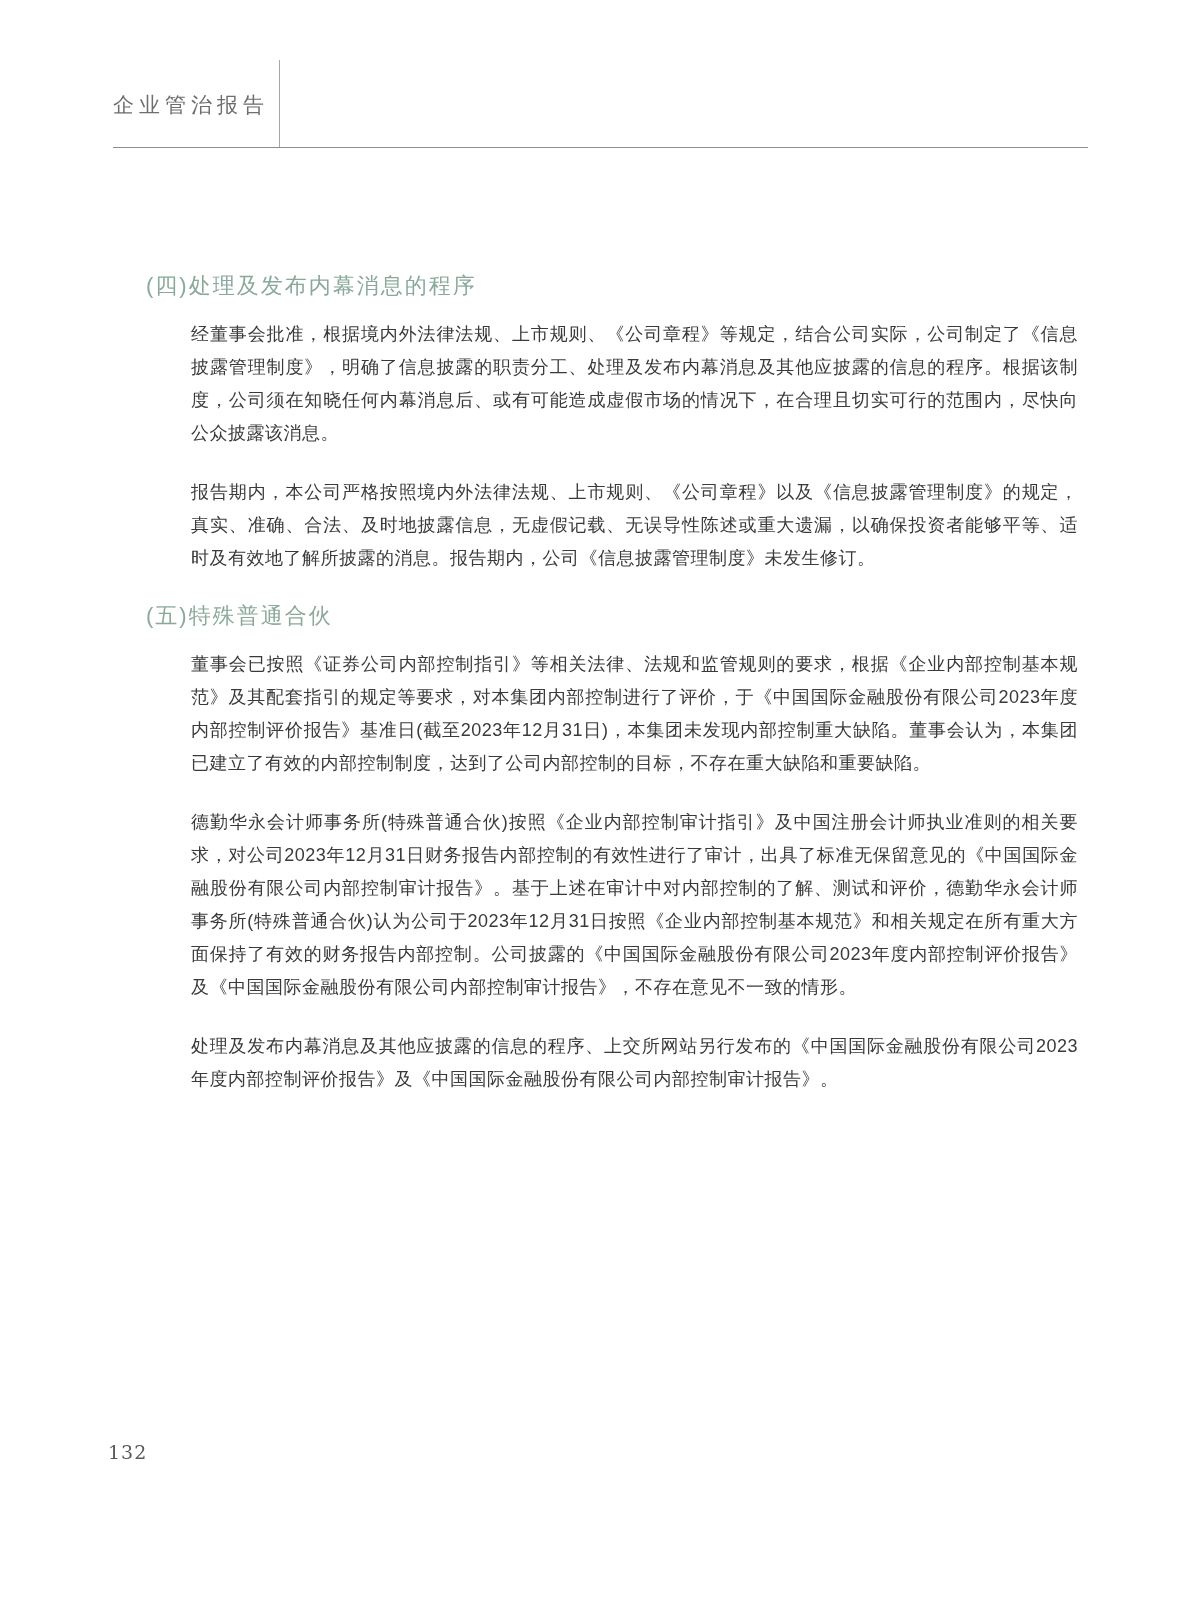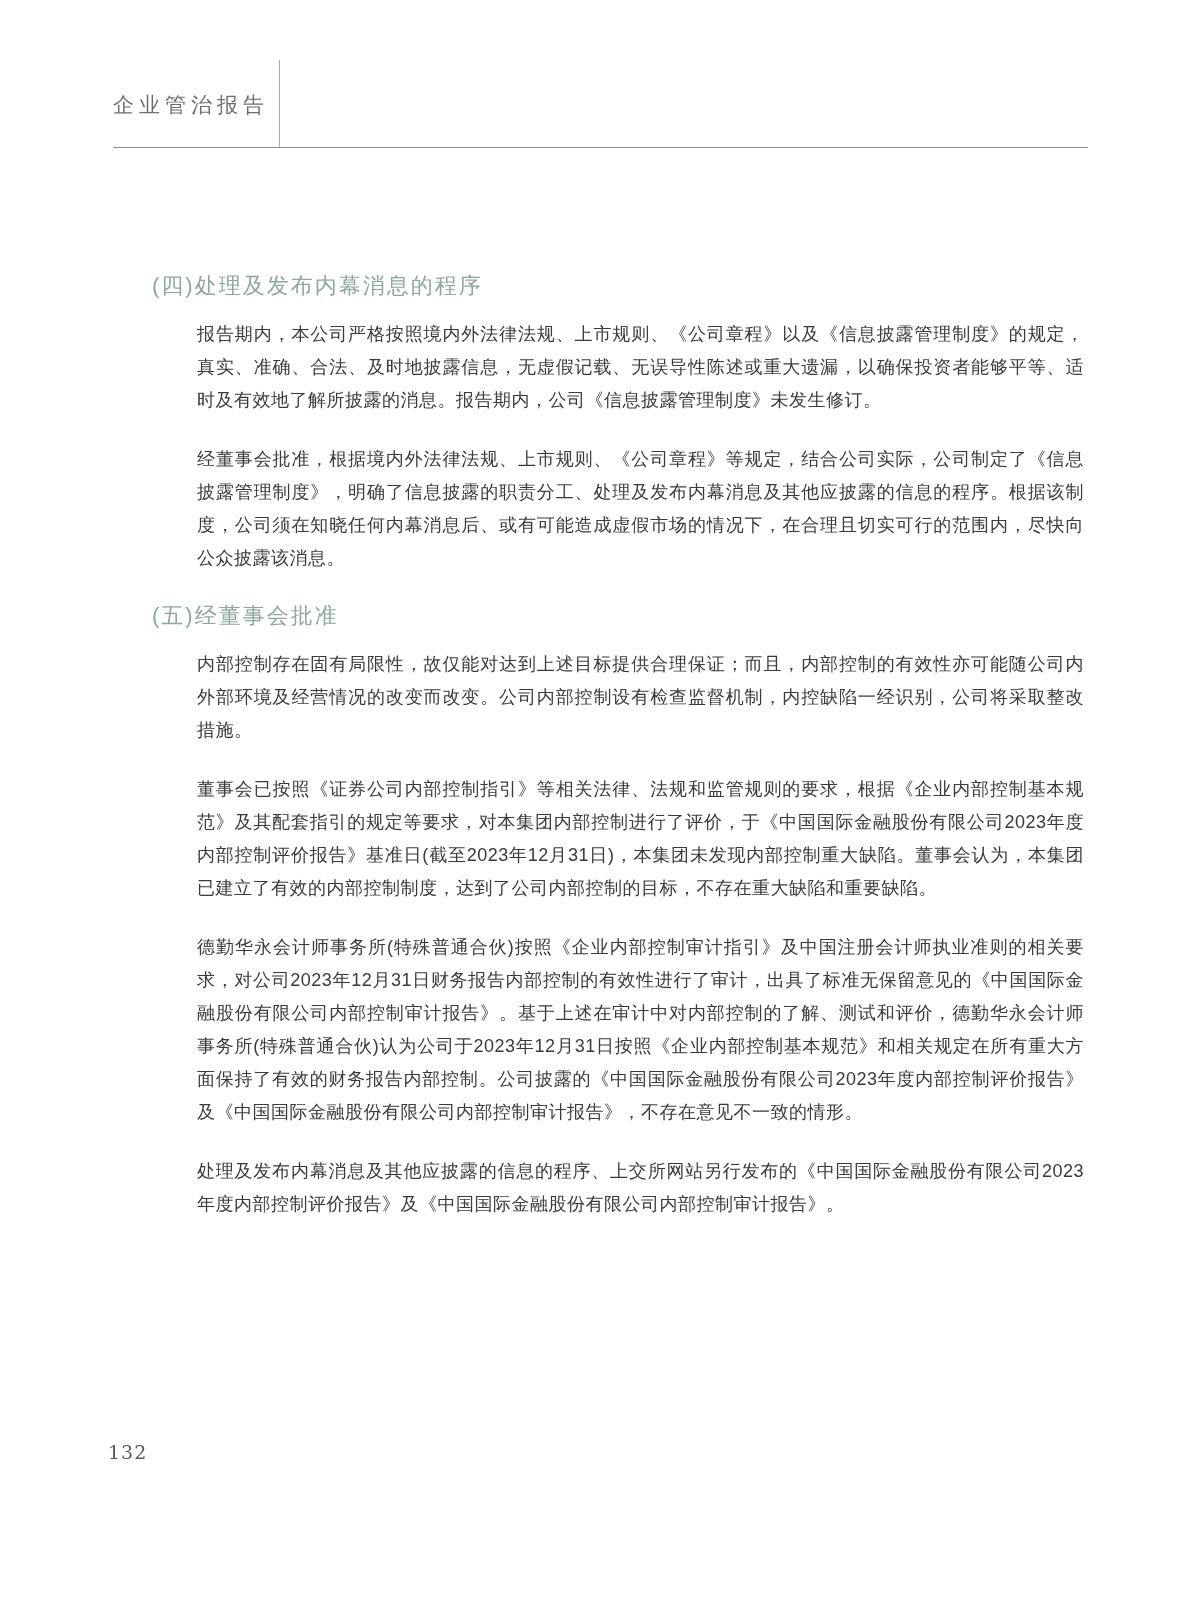--- a/index.html
+++ b/index.html
@@ -38,21 +38,21 @@
     position: absolute;
     left: 113px;
     top: 147px;
     width: 993px;
     height: 1px;
     background: #8f8f8f;
   }
   
   .content {
     position: absolute;
-    left: 152px;
+    left: 146px;
     top: 271px;
     width: 932px;
   }
   .section-heading {
     font-size: 22px;
     line-height: 30px;
     letter-spacing: 2px;
     color: #8ba99b;
     margin: 0 0 17px 0;
     font-weight: 400;
@@ -86,27 +86,26 @@
 <div class="page">
 
   <div class="header-title">企业管治报告</div>
   <div class="header-vrule"></div>
   <div class="header-hrule"></div>
 
   <div class="content">
 
     <div class="section">
       <div class="section-heading">(四)处理及发布内幕消息的程序</div>
+      <div class="paragraph">经董事会批准，根据境内外法律法规、上市规则、《公司章程》等规定，结合公司实际，公司制定了《信息披露管理制度》，明确了信息披露的职责分工、处理及发布内幕消息及其他应披露的信息的程序。根据该制度，公司须在知晓任何内幕消息后、或有可能造成虚假市场的情况下，在合理且切实可行的范围内，尽快向公众披露该消息。</div>
       <div class="paragraph">报告期内，本公司严格按照境内外法律法规、上市规则、《公司章程》以及《信息披露管理制度》的规定，真实、准确、合法、及时地披露信息，无虚假记载、无误导性陈述或重大遗漏，以确保投资者能够平等、适时及有效地了解所披露的消息。报告期内，公司《信息披露管理制度》未发生修订。</div>
-      <div class="paragraph">经董事会批准，根据境内外法律法规、上市规则、《公司章程》等规定，结合公司实际，公司制定了《信息披露管理制度》，明确了信息披露的职责分工、处理及发布内幕消息及其他应披露的信息的程序。根据该制度，公司须在知晓任何内幕消息后、或有可能造成虚假市场的情况下，在合理且切实可行的范围内，尽快向公众披露该消息。</div>
     </div>
 
     <div class="section">
-      <div class="section-heading">(五)经董事会批准</div>
-      <div class="paragraph">内部控制存在固有局限性，故仅能对达到上述目标提供合理保证；而且，内部控制的有效性亦可能随公司内外部环境及经营情况的改变而改变。公司内部控制设有检查监督机制，内控缺陷一经识别，公司将采取整改措施。</div>
+      <div class="section-heading">(五)特殊普通合伙</div>
       <div class="paragraph">董事会已按照《证券公司内部控制指引》等相关法律、法规和监管规则的要求，根据《企业内部控制基本规范》及其配套指引的规定等要求，对本集团内部控制进行了评价，于《中国国际金融股份有限公司2023年度内部控制评价报告》基准日(截至2023年12月31日)，本集团未发现内部控制重大缺陷。董事会认为，本集团已建立了有效的内部控制制度，达到了公司内部控制的目标，不存在重大缺陷和重要缺陷。</div>
       <div class="paragraph">德勤华永会计师事务所(特殊普通合伙)按照《企业内部控制审计指引》及中国注册会计师执业准则的相关要求，对公司2023年12月31日财务报告内部控制的有效性进行了审计，出具了标准无保留意见的《中国国际金融股份有限公司内部控制审计报告》。基于上述在审计中对内部控制的了解、测试和评价，德勤华永会计师事务所(特殊普通合伙)认为公司于2023年12月31日按照《企业内部控制基本规范》和相关规定在所有重大方面保持了有效的财务报告内部控制。公司披露的《中国国际金融股份有限公司2023年度内部控制评价报告》及《中国国际金融股份有限公司内部控制审计报告》，不存在意见不一致的情形。</div>
       <div class="paragraph">处理及发布内幕消息及其他应披露的信息的程序、上交所网站另行发布的《中国国际金融股份有限公司2023年度内部控制评价报告》及《中国国际金融股份有限公司内部控制审计报告》。</div>
     </div>
 
   </div>
 
   <div class="page-number">132</div>
 
 </div>

